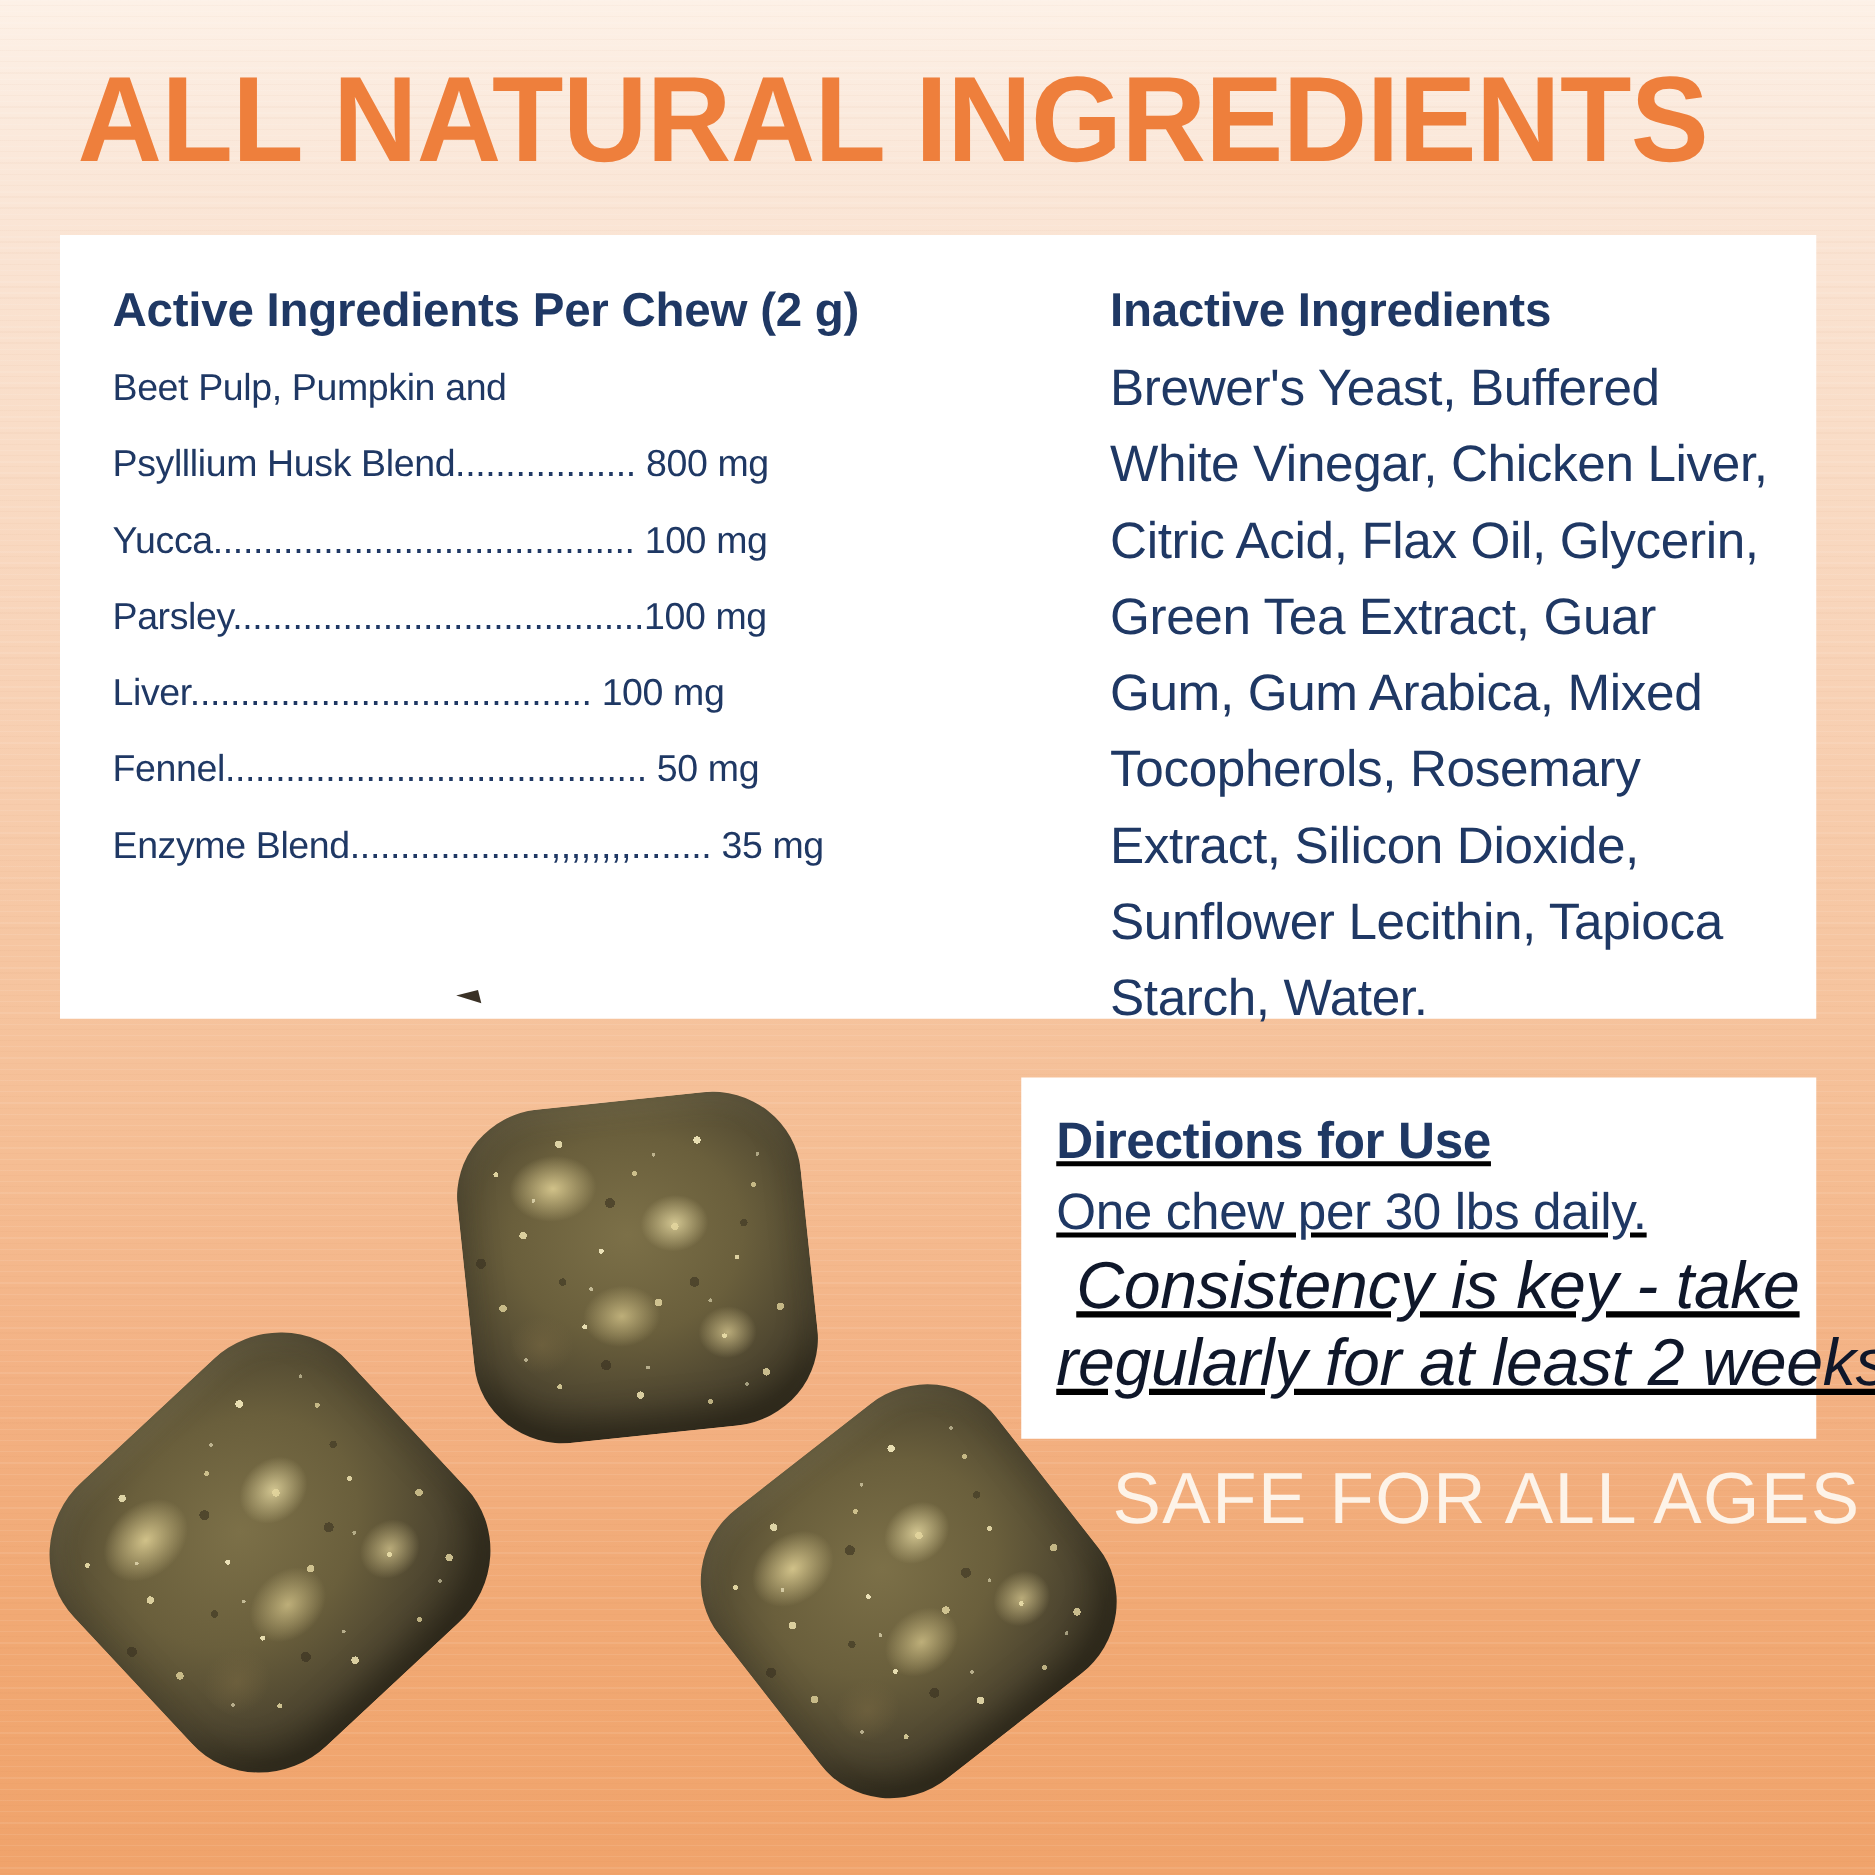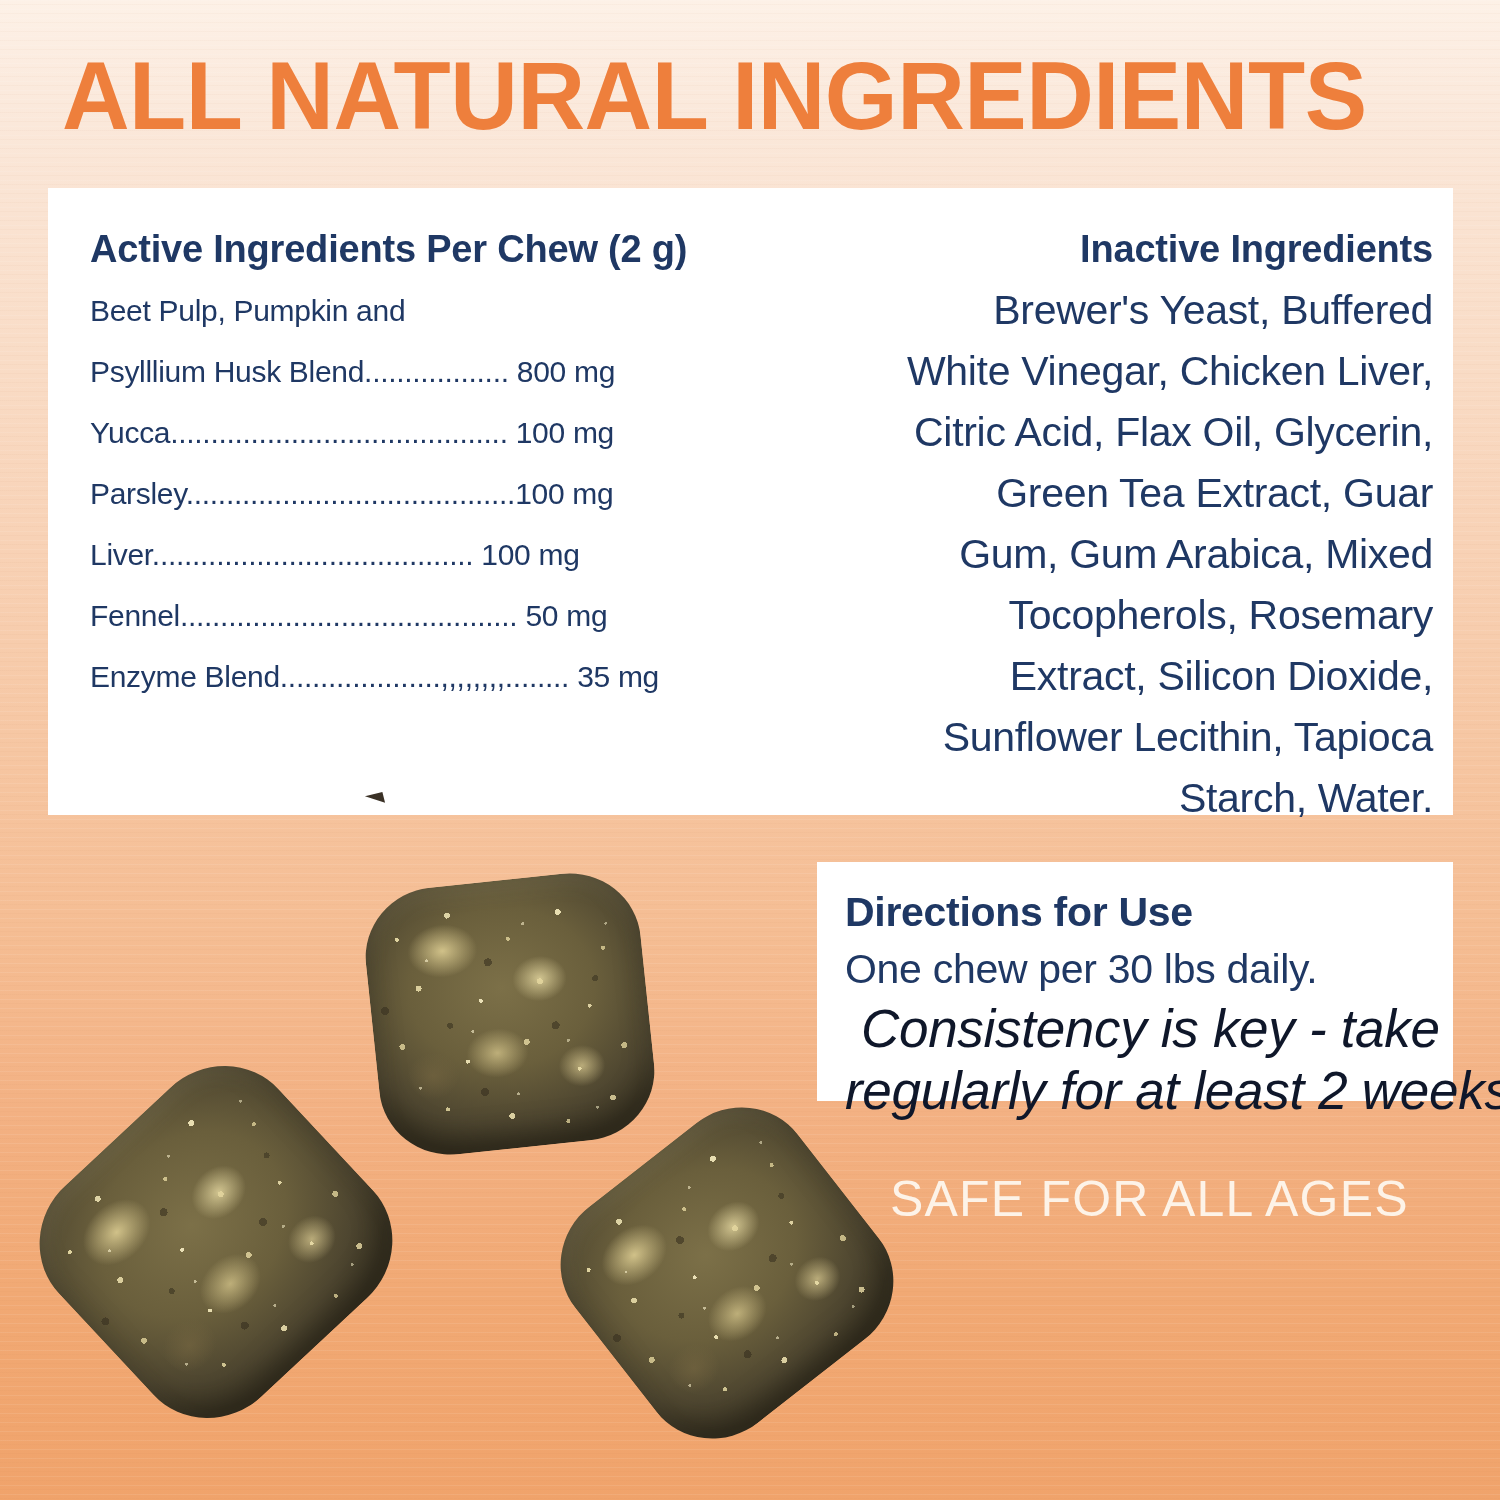--- a/index.html
+++ b/index.html
@@ -76,21 +76,20 @@
     z-index: 3;
   }
 
   .col-active {
     width: 840px;
     padding: 36px 0 12px 42px;
   }
   .col-inactive {
     flex: 1;
     padding: 36px 20px 0 12px;
-    text-align: right;
   }
 
   .sec-title {
     color: #1f3864;
     font-weight: bold;
     font-size: 38px;
     line-height: 50px;
     letter-spacing: -0.2px;
     white-space: nowrap;
     margin-bottom: 6px;
@@ -123,24 +122,25 @@
     transform: rotate(-14deg);
     z-index: 4;
   }
 
   
   .dir-box {
     position: absolute;
     left: 817px;
     top: 862px;
     width: 636px;
-    height: 239px;
+    height: 289px;
     background: #ffffff;
     padding: 22px 0 0 28px;
     z-index: 3;
+    text-decoration: underline;
   }
   .dir-title {
     color: #1f3864;
     font-weight: bold;
     font-size: 41px;
     line-height: 56px;
     letter-spacing: -0.3px;
     white-space: nowrap;
   }
   .dir-line {
@@ -159,21 +159,21 @@
     white-space: nowrap;
   }
   .dir-em.indent { padding-left: 16px; }
 
   
   .safe {
     position: absolute;
     left: 890px;
     top: 1168px;
     color: #fdf3e8;
-    font-size: 50px;
+    font-size: 58px;
     line-height: 62px;
     letter-spacing: 1.2px;
     white-space: nowrap;
     z-index: 3;
   }
 
   
   .chew {
     position: absolute;
     z-index: 2;

